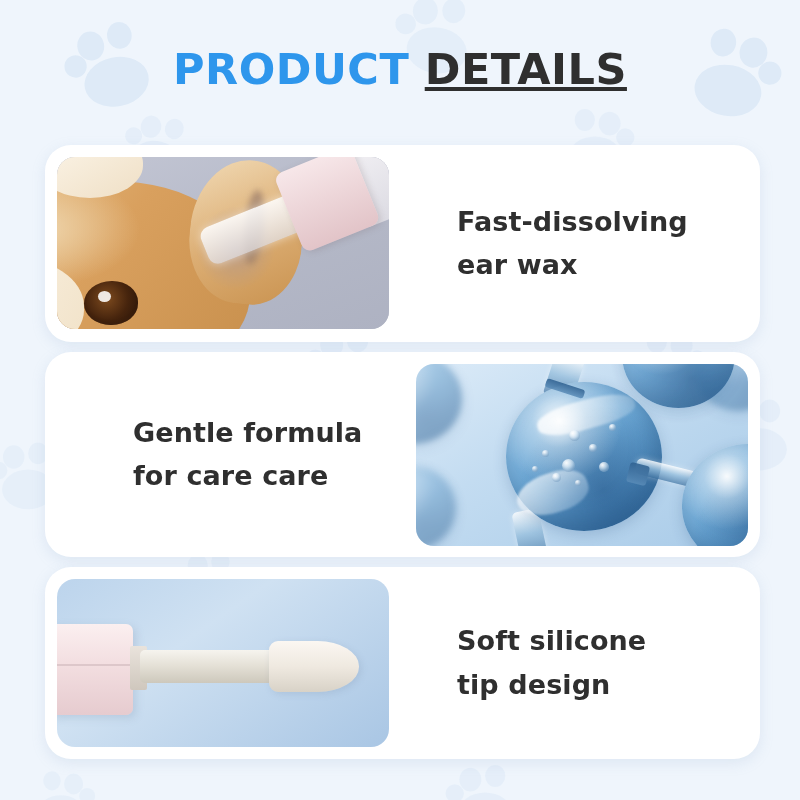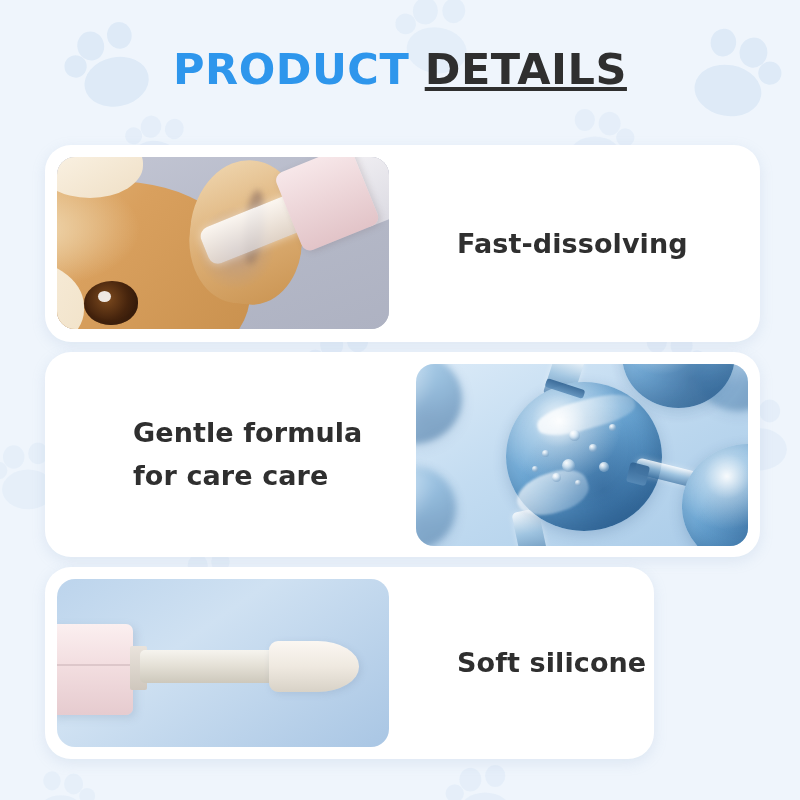--- a/index.html
+++ b/index.html
@@ -39,21 +39,21 @@
   .card {
     position:absolute;
     background:#ffffff;
     border-radius:26px;
     box-shadow:0 4px 14px rgba(140,165,200,.18);
     overflow:hidden;
     z-index:2;
   }
   #card-1 { left:45px; top:145px; width:715px; height:197px; }
   #card-2 { left:45px; top:352px; width:715px; height:205px; }
-  #card-3 { left:45px; top:567px; width:609px; height:192px; }
+  #card-3 { left:45px; top:567px; width:715px; height:192px; }
 
   .card-photo {
     position:absolute;
     top:12px;
     width:332px;
     height:172px;
     border-radius:18px;
     overflow:hidden;
   }
   #card-2 .card-photo { height:182px; }
@@ -404,20 +404,21 @@
         <div class="dog-eye"></div>
         <div class="bottle">
           <div class="bottle-tube"></div>
           <div class="bottle-body"></div>
           <div class="bottle-cap"></div>
         </div>
       </div>
     </div>
     <div class="card-text text-right">
       <span class="ln">Fast-dissolving</span>
+      <span class="ln">ear wax</span>
     </div>
   </div>
 
   <div class="card" id="card-2">
     <div class="card-text text-left">
       <span class="ln">Gentle formula</span>
       <span class="ln">for care care</span>
     </div>
     <div class="card-photo photo-right">
       <div class="ph-mol">
@@ -451,16 +452,17 @@
     <div class="card-photo photo-left">
       <div class="ph-drop">
         <div class="dr-cap"></div>
         <div class="dr-neck"></div>
         <div class="dr-stem"></div>
         <div class="dr-tip"></div>
       </div>
     </div>
     <div class="card-text text-right">
       <span class="ln">Soft silicone</span>
+      <span class="ln">tip design</span>
     </div>
   </div>
 
 </div>
 
 </body></html>

